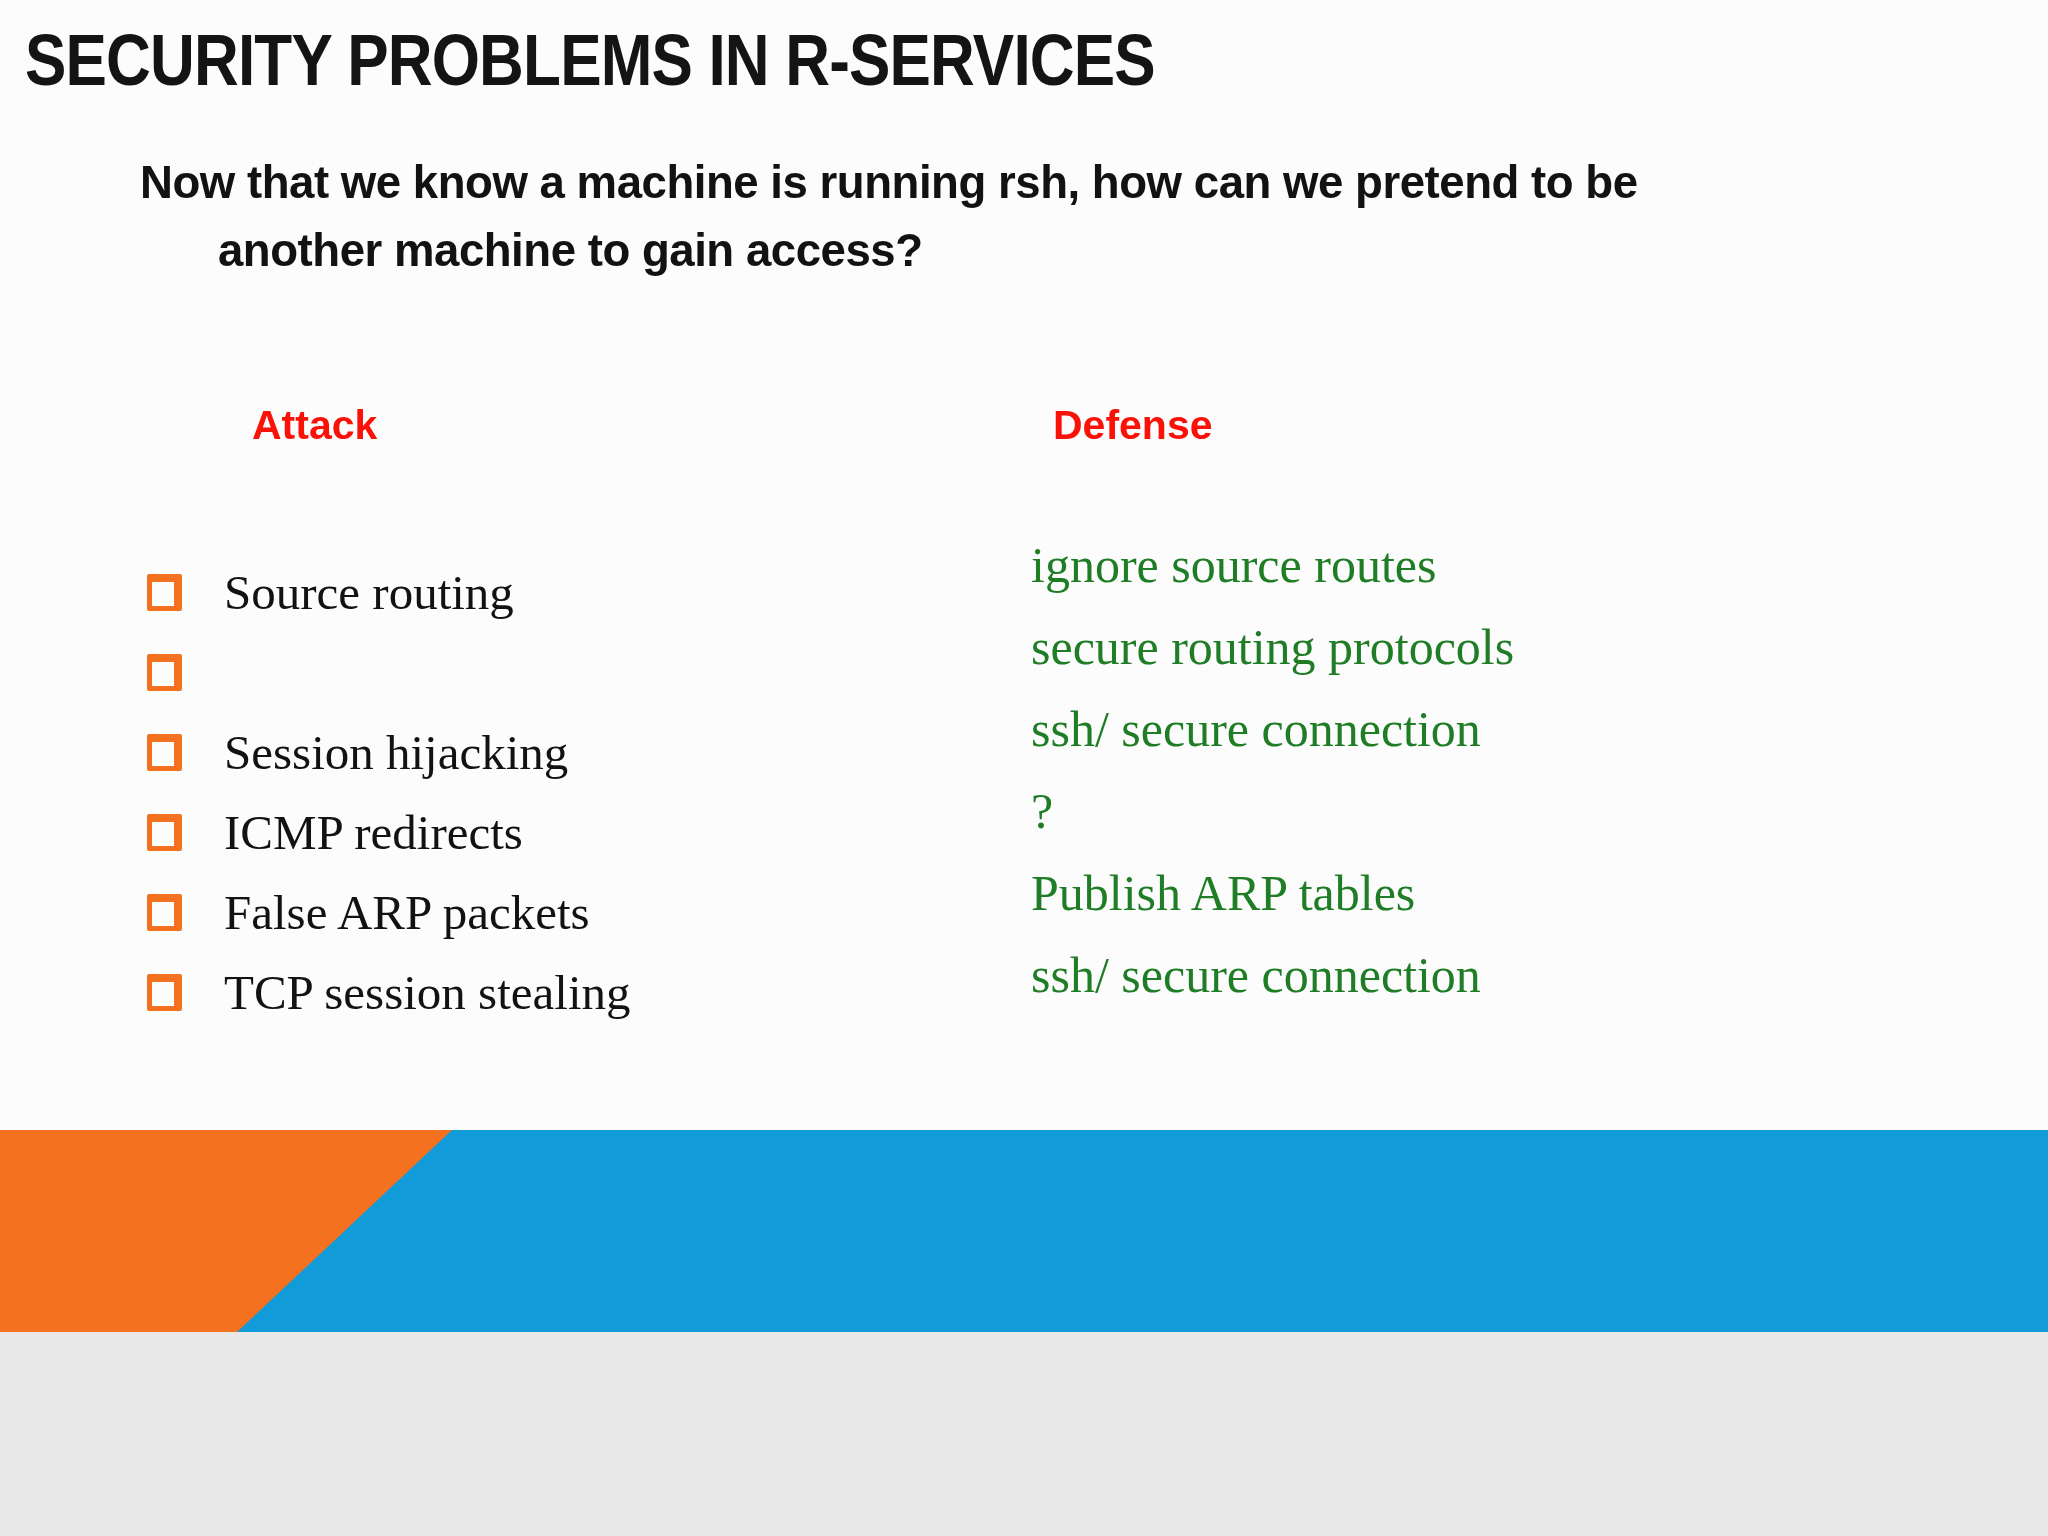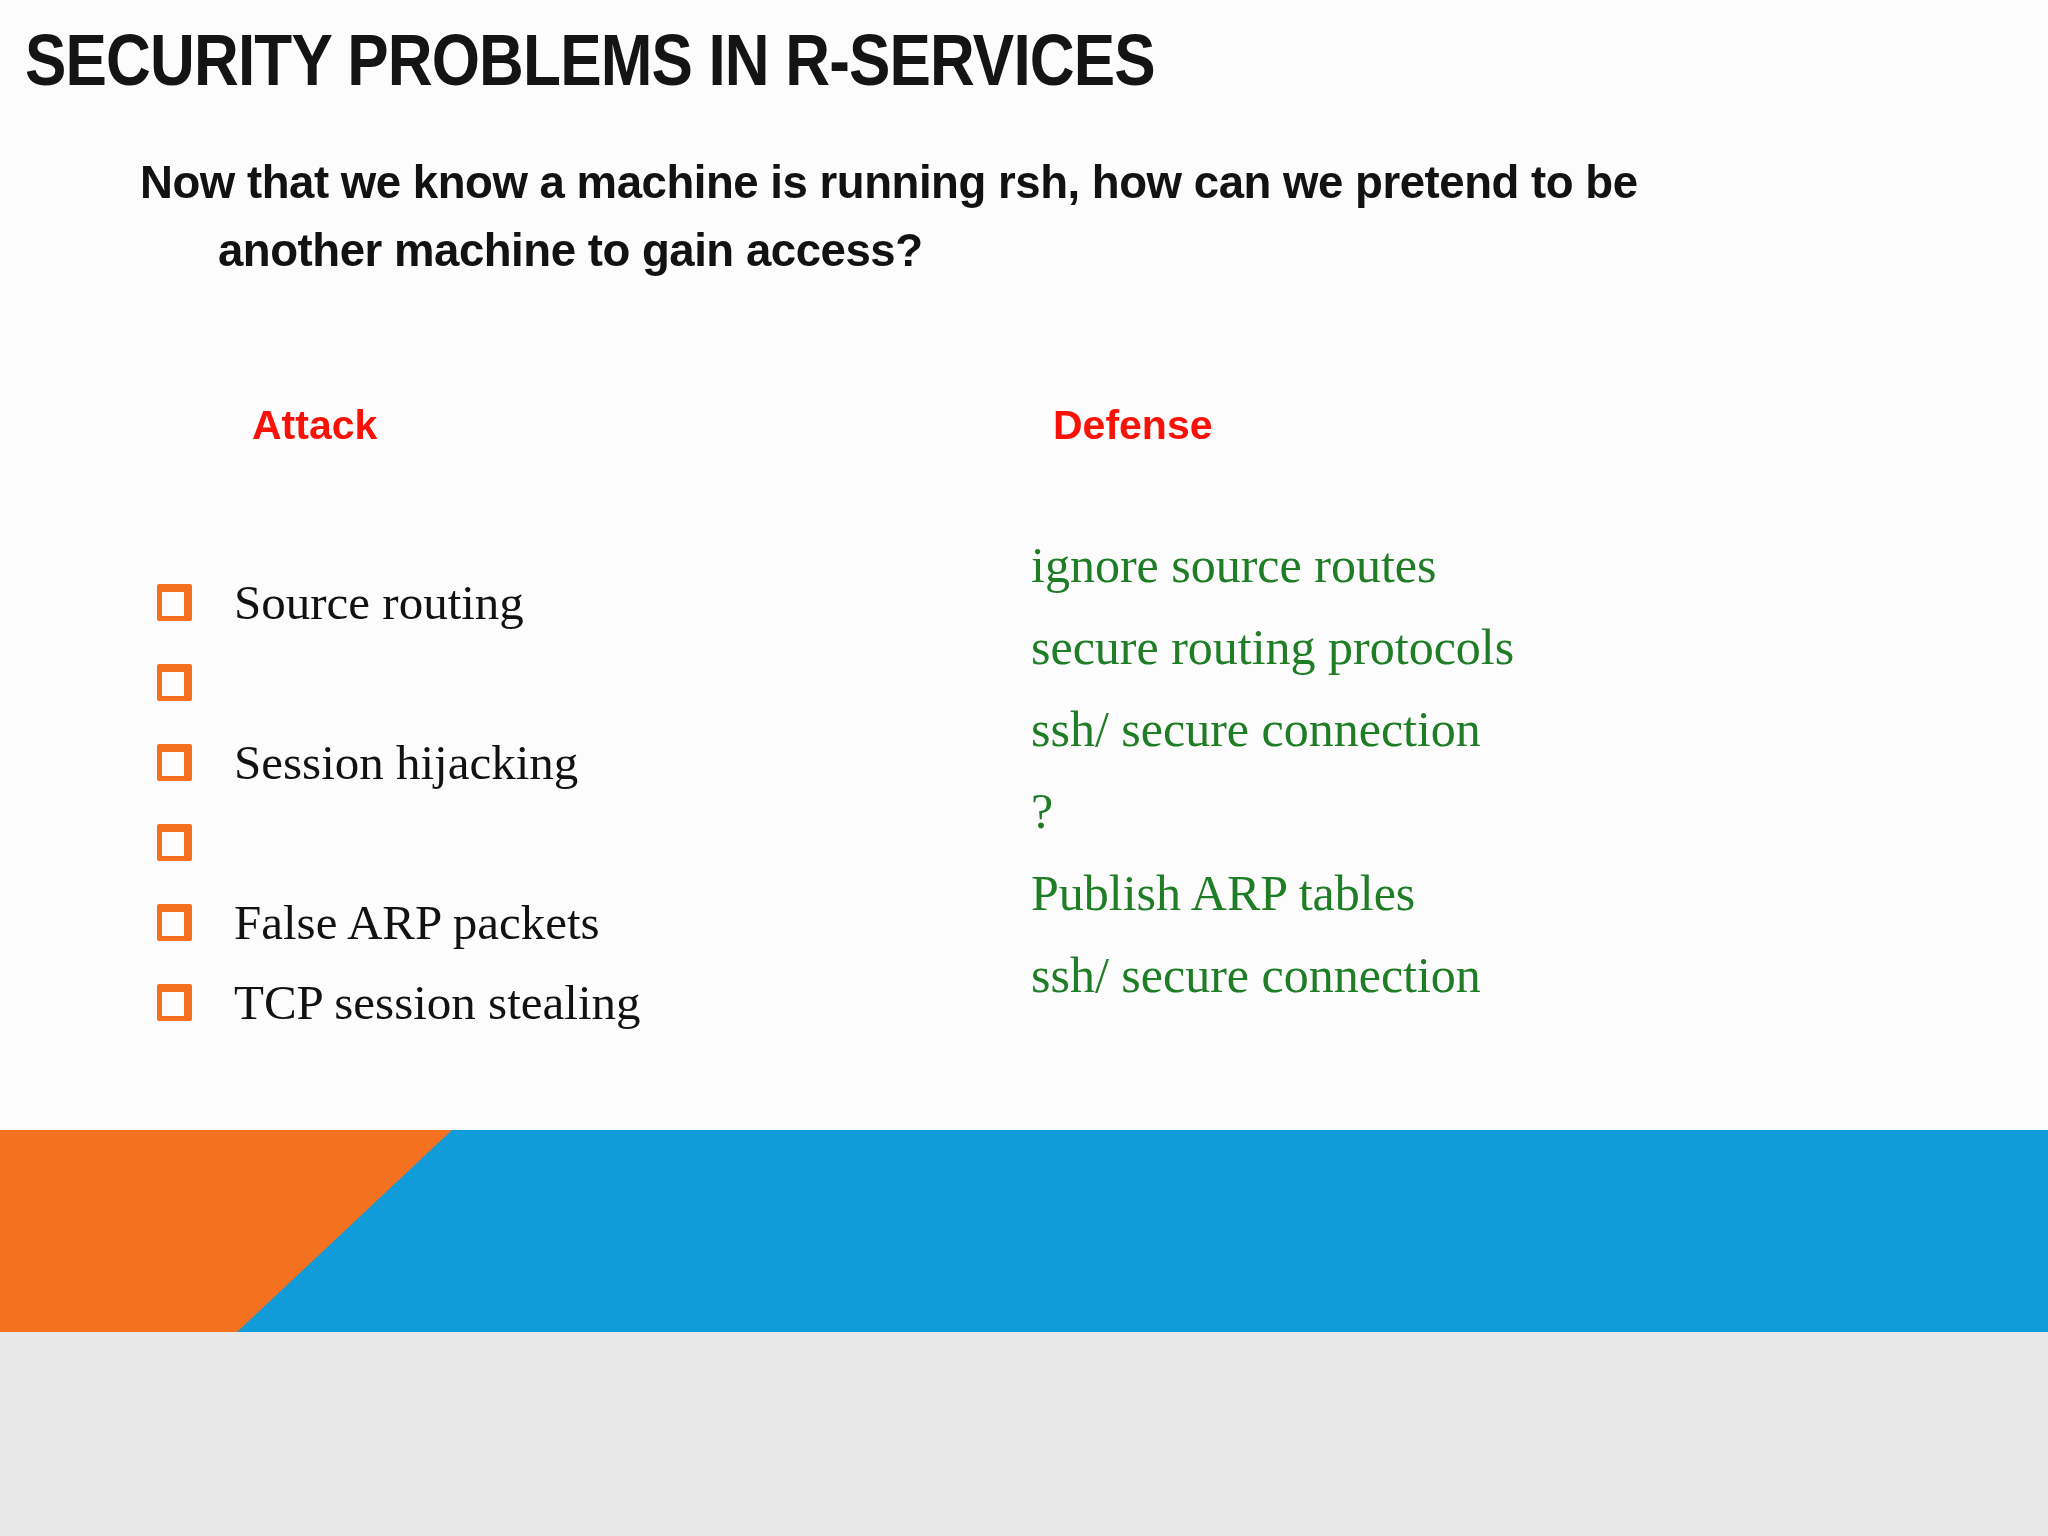--- a/index.html
+++ b/index.html
@@ -36,21 +36,21 @@
     white-space:nowrap;
   }
   .col-header.attack  { left:217px;margin-left:35px; }
   .col-header.defense { left:1053px; }
 
   
   .hand { font-family:cursive; }
 
   .attack-list {
     position:absolute; left:143px; top:548px;
-    list-style:none; margin:14px; padding:0;
+    list-style:none; margin:4px; padding:0;
   }
   .attack-list li {
     height:80px; display:flex; align-items:center;
     font-size:49px; color:#121212; white-space:nowrap;
   }
   .bullet-box {
     flex:0 0 auto;
     width:22px; height:24px;
     border-style:solid;
     border-color:var(--accent-orange,#f4711f);
@@ -105,20 +105,21 @@
     </li>
     <li>
       <span class="bullet-box"></span>
     </li>
     <li>
       <span class="bullet-box"></span>
       <span>Session hijacking</span>
     </li>
     <li>
       <span class="bullet-box"></span>
+      <span>ICMP redirects</span>
     </li>
     <li>
       <span class="bullet-box"></span>
       <span>False ARP packets</span>
     </li>
     <li>
       <span class="bullet-box"></span>
       <span>TCP session stealing</span>
     </li>
   </ul>

